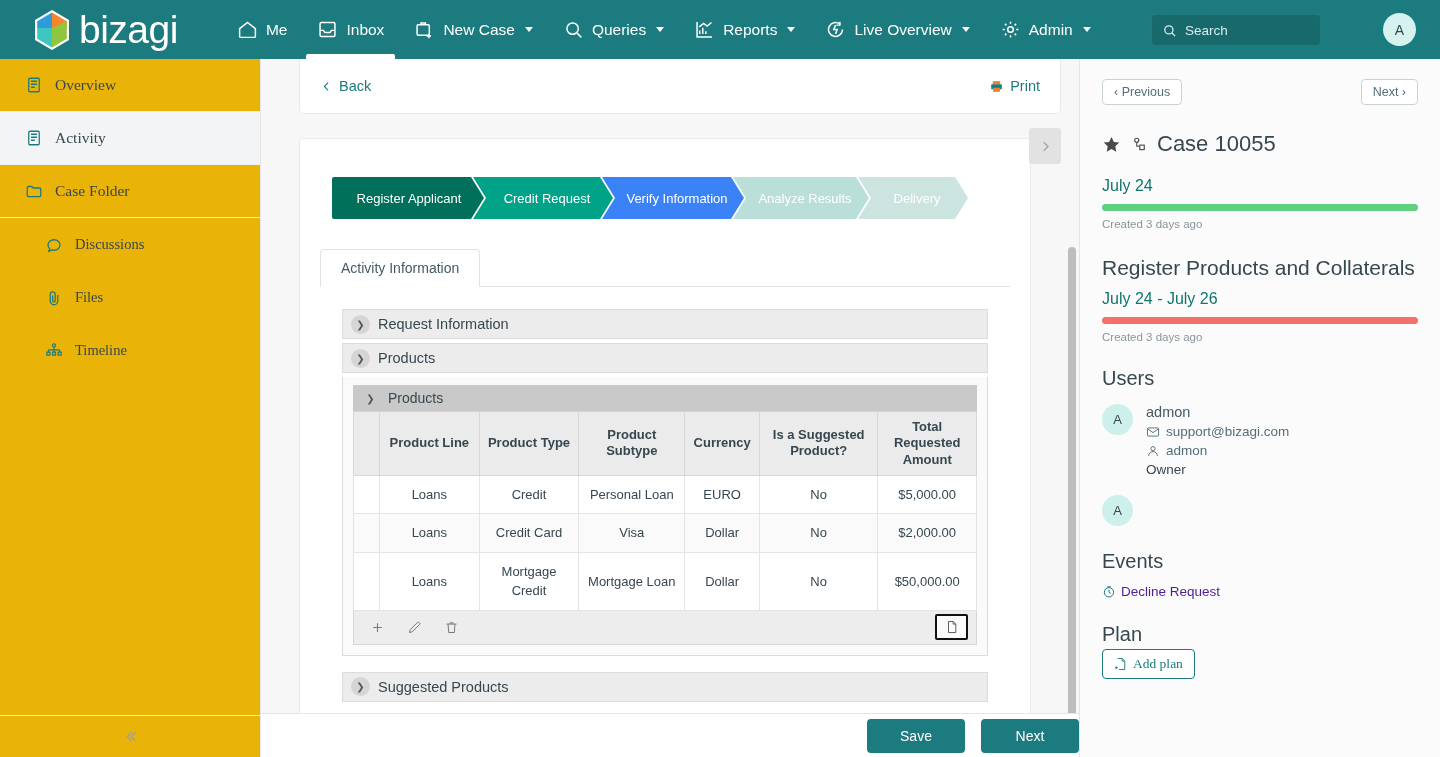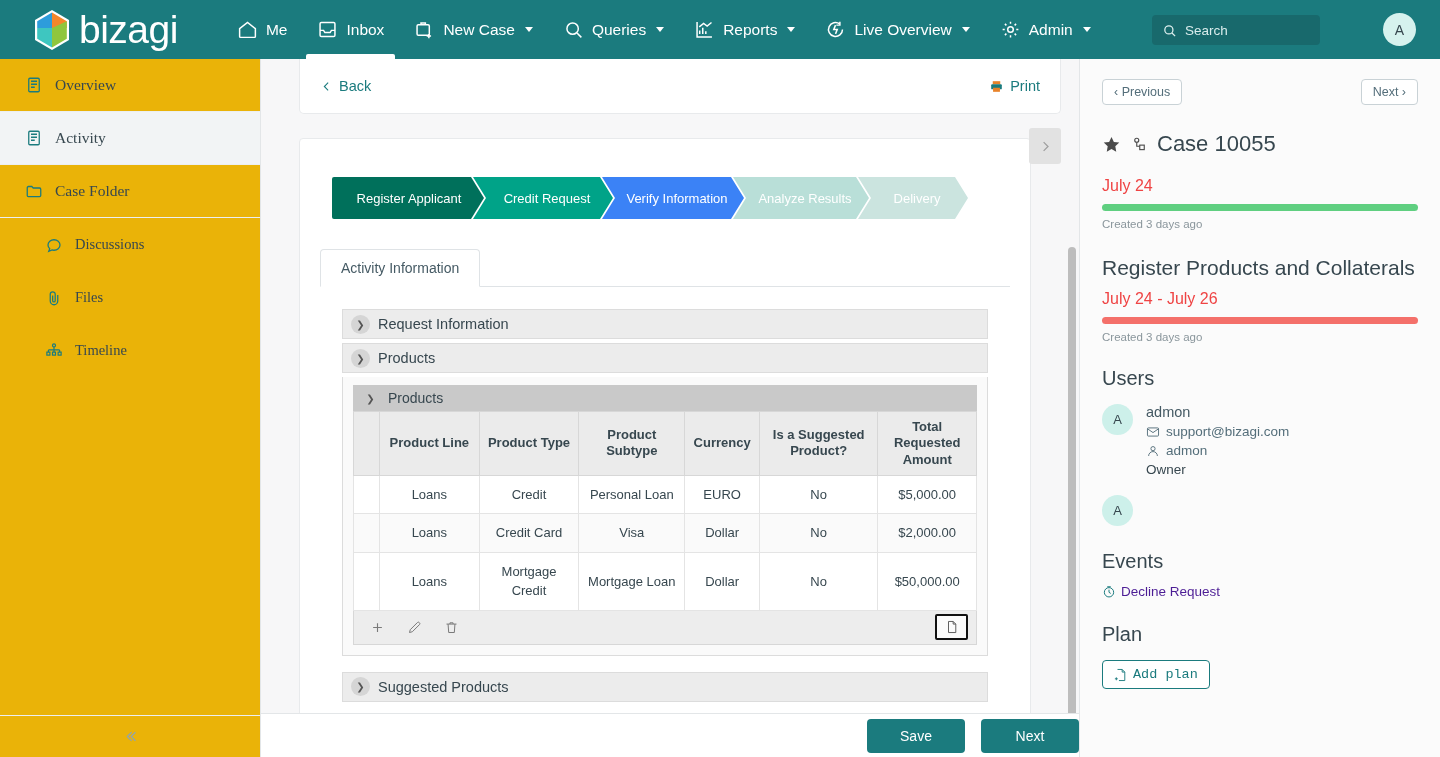--- a/index.html
+++ b/index.html
@@ -206,43 +206,43 @@
   .pager { display: flex; justify-content: space-between; }
   .pg-btn {
     border: 1px solid #c9d2d6; background: #ffffff; border-radius: 4px;
     font-size: 12.5px; color: #546e7a; padding: 5px 11px; cursor: pointer;
     font-family: inherit;
   }
   .case-title {
     display: flex; align-items: center; gap: 9px;
     margin-top: 26px; font-size: 22px; color: #37474f;
   }
-  .r-date { font-size: 16px; color: #ef4444; margin-top: 20px; }
+  .r-date { font-size: 16px; color: #0f766e; margin-top: 20px; }
   .r-bar { height: 7px; border-radius: 4px; margin-top: 9px; }
   .r-sub { font-size: 11.5px; color: #8a969c; margin-top: 7px; }
   .r-h2 { font-size: 20px; color: #37474f; margin-top: 24px; font-weight: 400; }
   .r-h1 { font-size: 21px; color: #37474f; margin-top: 26px; font-weight: 400; }
   .user-row { display: flex; gap: 13px; margin-top: 14px; }
   .user-av {
     width: 31px; height: 31px; border-radius: 50%; background: #cdf0ea;
     color: #37474f; display: flex; align-items: center; justify-content: center;
     font-size: 13px; flex: 0 0 31px;
   }
   .user-name { font-size: 14.5px; color: #455a64; }
   .user-line { font-size: 13.5px; color: #546e7a; display: flex; align-items: center; gap: 6px; margin-top: 4px; }
   .user-role { font-size: 13.5px; color: #37474f; margin-top: 4px; }
   .event-link {
     display: flex; align-items: center; gap: 5px; margin-top: 11px;
     color: #4c1d95; font-size: 13.5px; cursor: pointer;
   }
   .addplan {
-    margin-top: 14px; border: 1px solid #1b7b7e; background: #ffffff;
+    margin-top: 3px; border: 1px solid #1b7b7e; background: #ffffff;
     color: #1b7b7e; border-radius: 4px; padding: 6px 11px; font-size: 13.5px;
     display: inline-flex; align-items: center; gap: 5px; cursor: pointer;
-    font-family: Liberation Mono, monospace;
+    font-family: Liberation Serif, serif;
   }
   .icon-s { width: 14px; height: 14px; display: block; }
 </style>
 </head>
 <body>
 
 <div class="navbar">
   <div class="brand">
     <svg class="brand-mark" viewBox="0 0 40 44">
       <polygon points="20,2 37,12 37,32 20,42 3,32 3,12" fill="#ffffff"></polygon>

